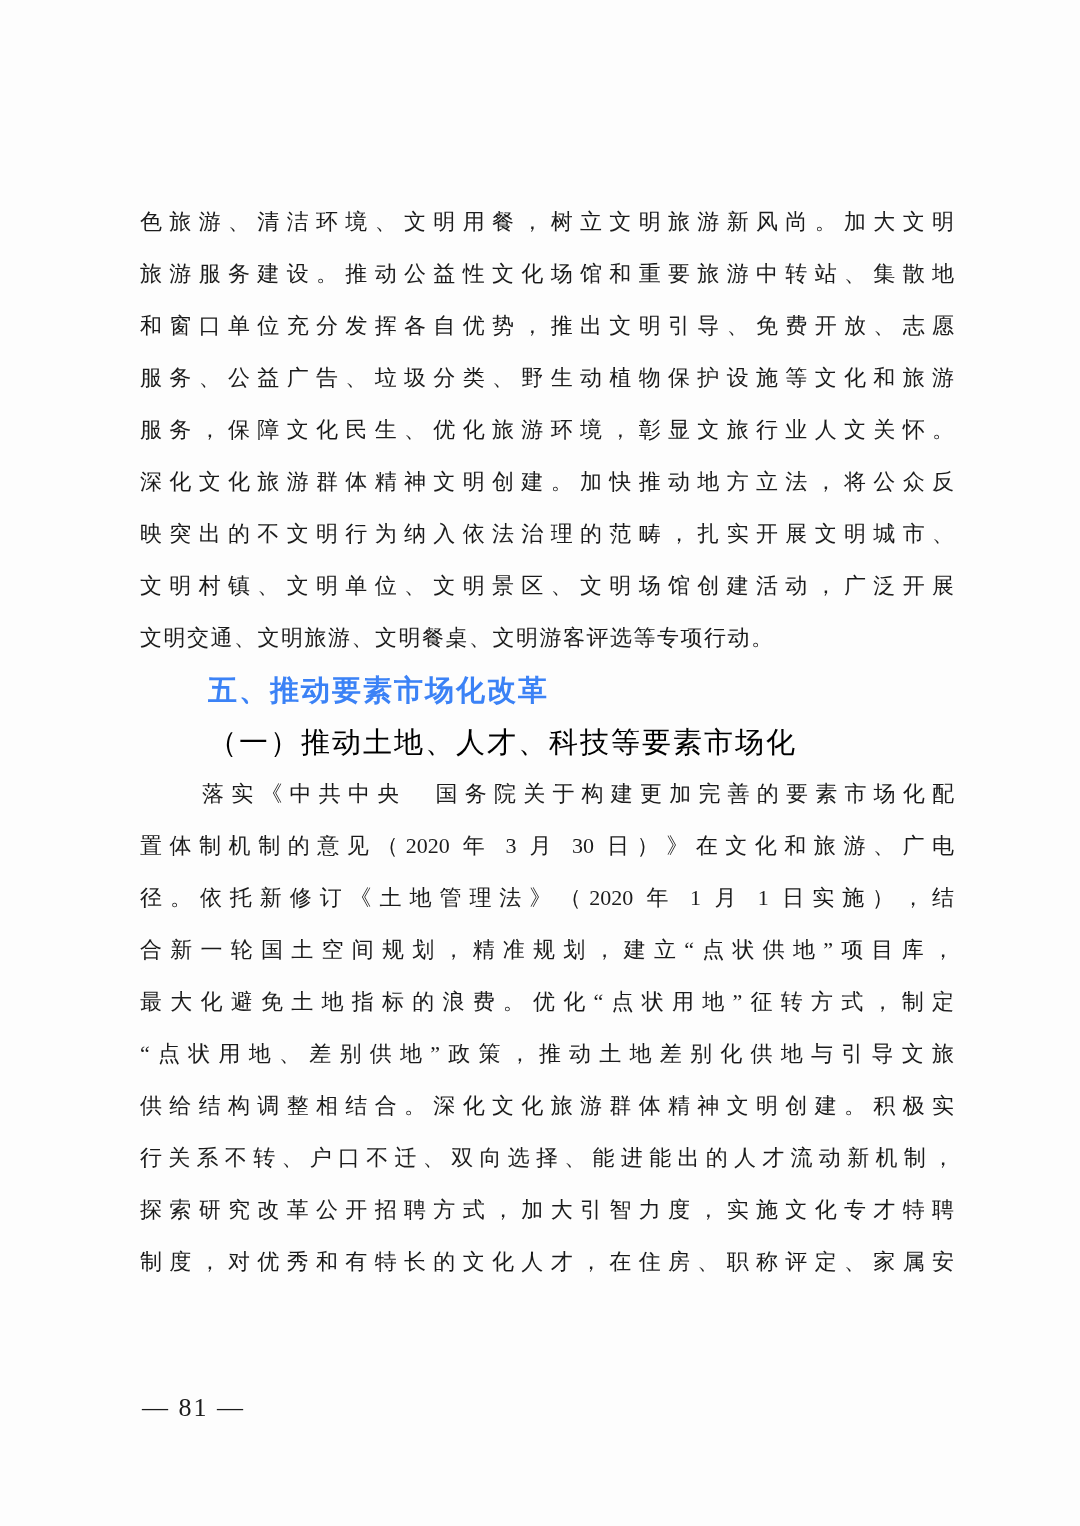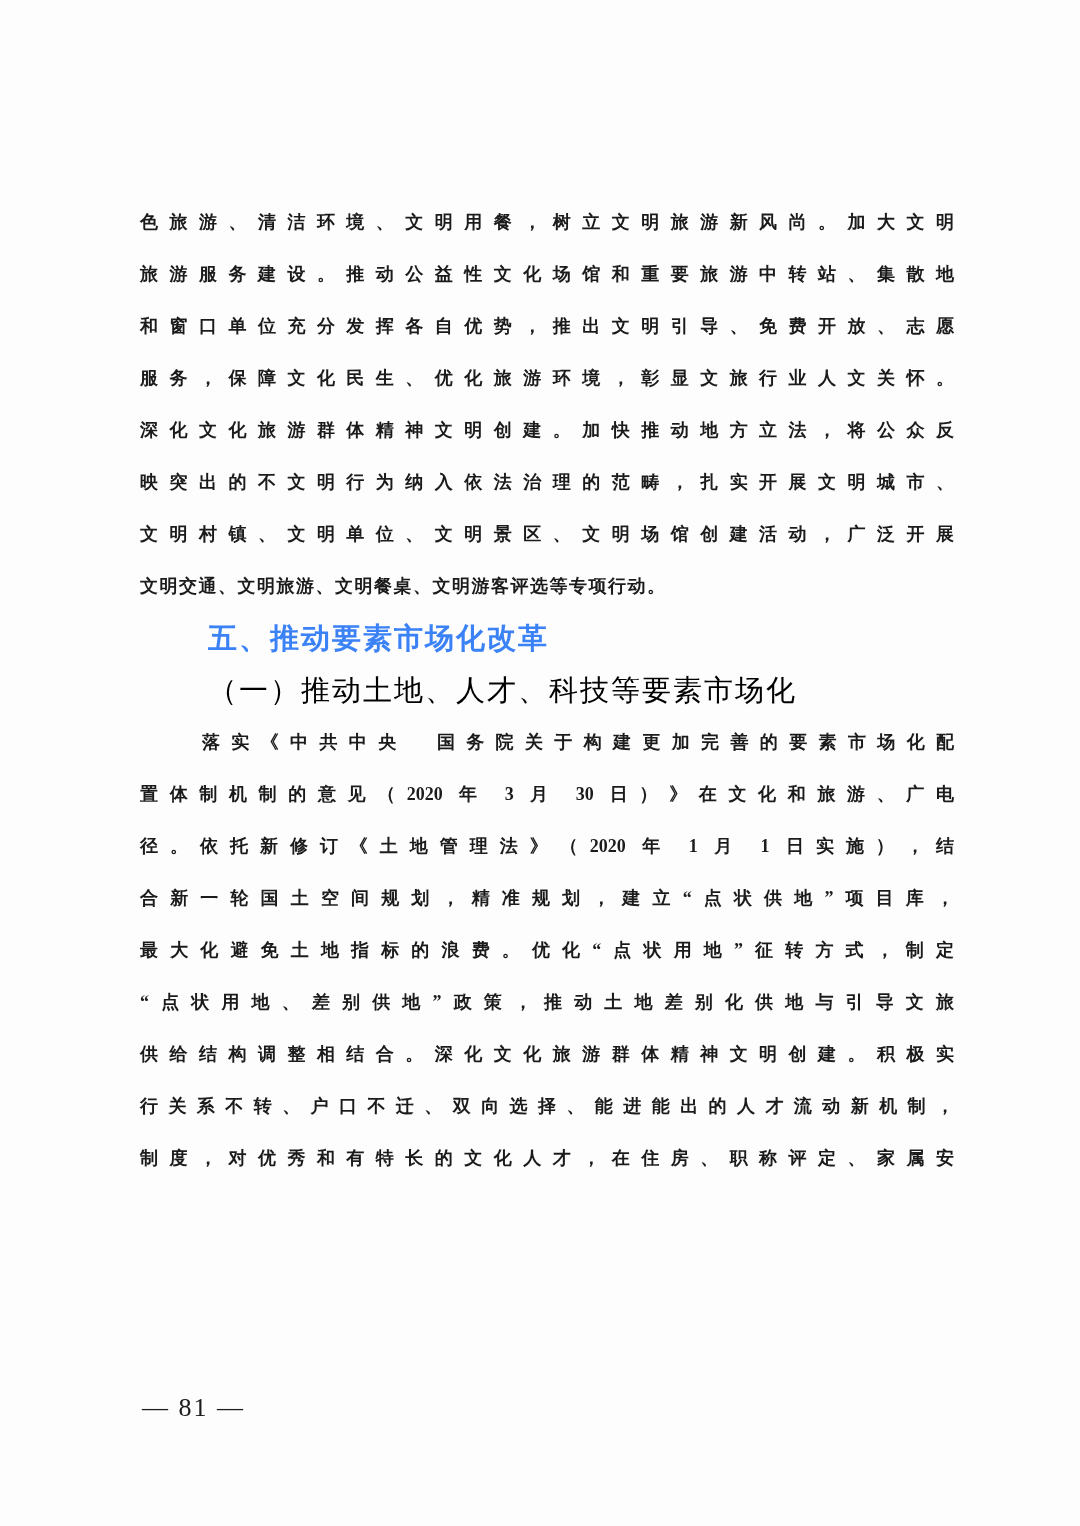--- a/index.html
+++ b/index.html
@@ -13,24 +13,23 @@
   }
   .body-text {
     position: absolute;
     left: 140px;
     top: 196px;
     width: 814px;
   }
   .line {
     height: 52px;
     line-height: 52px;
-    font-size: 18px;
+    font-size: 22px;
     color: #1b1b1b;
     font-family: "Liberation Serif", "DejaVu Serif", serif;
-    font-weight: bold;
   }
   .line.justify {
     text-align: justify;
     text-align-last: justify;
     text-justify: inter-character;
   }
   .line.body-end {
     letter-spacing: 1.5px;
   }
   .line.indent-first {
@@ -65,31 +64,33 @@
   }
 </style>
 </head>
 <body>
 
 <div class="page">
   <div class="body-text">
       <div class="line justify">色旅游、清洁环境、文明用餐，树立文明旅游新风尚。加大文明</div>
       <div class="line justify">旅游服务建设。推动公益性文化场馆和重要旅游中转站、集散地</div>
       <div class="line justify">和窗口单位充分发挥各自优势，推出文明引导、免费开放、志愿</div>
+      <div class="line justify">服务、公益广告、垃圾分类、野生动植物保护设施等文化和旅游</div>
       <div class="line justify">服务，保障文化民生、优化旅游环境，彰显文旅行业人文关怀。</div>
       <div class="line justify">深化文化旅游群体精神文明创建。加快推动地方立法，将公众反</div>
       <div class="line justify">映突出的不文明行为纳入依法治理的范畴，扎实开展文明城市、</div>
       <div class="line justify">文明村镇、文明单位、文明景区、文明场馆创建活动，广泛开展</div>
       <div class="line body-end">文明交通、文明旅游、文明餐桌、文明游客评选等专项行动。</div>
       <div class="line h1">五、推动要素市场化改革</div>
       <div class="line h2">（一）推动土地、人才、科技等要素市场化</div>
       <div class="line justify indent-first">落实《中共中央　国务院关于构建更加完善的要素市场化配</div>
       <div class="line justify">置体制机制的意见（2020 年 3 月 30 日）》在文化和旅游、广电</div>
       <div class="line justify">径。依托新修订《土地管理法》（2020 年 1 月 1 日实施），结</div>
       <div class="line justify">合新一轮国土空间规划，精准规划，建立“点状供地”项目库，</div>
       <div class="line justify">最大化避免土地指标的浪费。优化“点状用地”征转方式，制定</div>
       <div class="line justify">“点状用地、差别供地”政策，推动土地差别化供地与引导文旅</div>
       <div class="line justify">供给结构调整相结合。深化文化旅游群体精神文明创建。积极实</div>
       <div class="line justify">行关系不转、户口不迁、双向选择、能进能出的人才流动新机制，</div>
+      <div class="line justify">探索研究改革公开招聘方式，加大引智力度，实施文化专才特聘</div>
       <div class="line justify">制度，对优秀和有特长的文化人才，在住房、职称评定、家属安</div>
     </div>
   <div class="footer">— 81 —</div>
 </div>
 
 </body></html>

